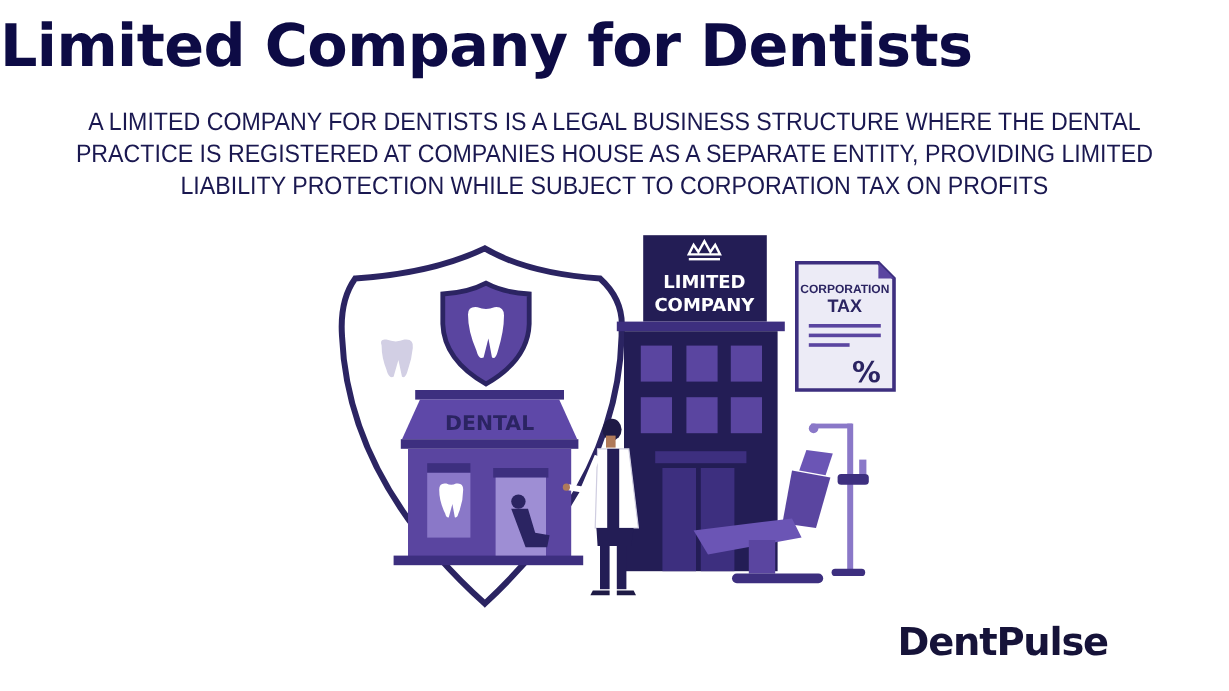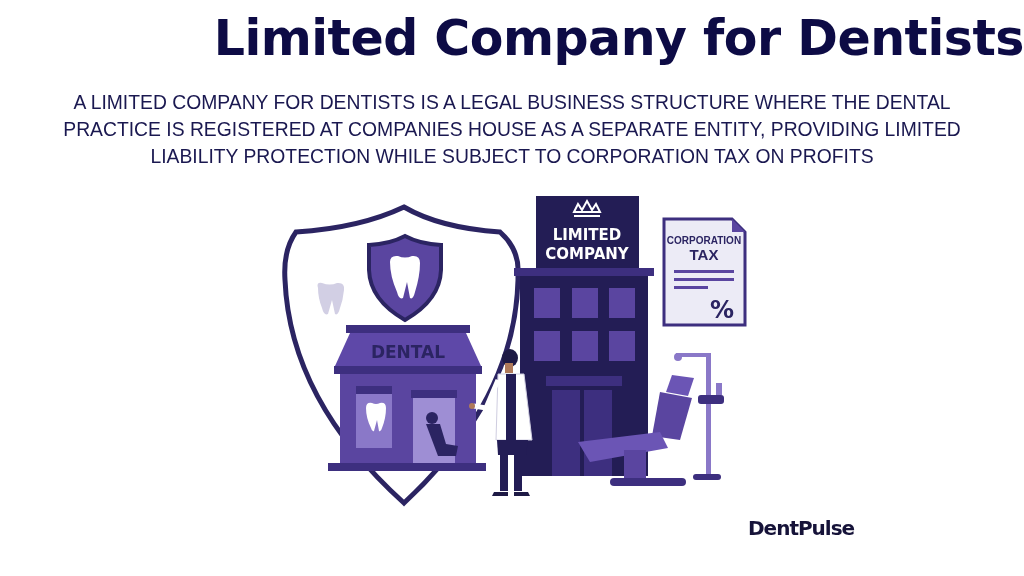--- a/index.html
+++ b/index.html
@@ -1,20 +1,20 @@
 <!DOCTYPE html>
 <html><head>
 <meta charset="utf-8">
 <style>
   html, body { margin:0; padding:0; }
   body { width:1024px; height:576px; background:#ffffff; position:relative; overflow:hidden; font-family:"DejaVu Sans", sans-serif; }
-  .title { position:absolute; left:0; top:8px; width:1024px; text-align:right; font-family:"DejaVu Sans", sans-serif; font-weight:bold; font-size:49px; color:#0d0b45; letter-spacing:-0.5px; line-height:62px; }
+  .title { position:absolute; left:0; top:8px; width:1024px; text-align:left; font-family:"DejaVu Sans", sans-serif; font-weight:bold; font-size:49px; color:#0d0b45; letter-spacing:-0.5px; line-height:62px; }
   .subtitle { position:absolute; left:10px; top:88px; width:1004px; text-align:center; font-family:"Liberation Sans", sans-serif; font-size:21px; line-height:27px; color:#1a1850; transform:scaleX(0.92); transform-origin:center top; }
   .illus { position:absolute; left:0; top:0; width:1024px; height:576px; }
-  .logo { position:absolute; left:748px; top:516px; font-family:"DejaVu Sans", sans-serif; font-weight:bold; font-size:20px; color:#161339; letter-spacing:-1px; }
+  .logo { position:absolute; left:748px; top:516px; font-family:"DejaVu Sans", sans-serif; font-weight:bold; font-size:32px; color:#161339; letter-spacing:-1px; }
 </style>
 </head>
 <body>
 
 <div class="title">Limited Company for Dentists</div>
 <div class="subtitle">A LIMITED COMPANY FOR DENTISTS IS A LEGAL BUSINESS STRUCTURE WHERE THE DENTAL PRACTICE IS REGISTERED AT COMPANIES HOUSE AS A SEPARATE ENTITY, PROVIDING LIMITED LIABILITY PROTECTION WHILE SUBJECT TO CORPORATION TAX ON PROFITS</div>
 
 <svg class="illus" viewBox="0 0 1024 576" xmlns="http://www.w3.org/2000/svg">
 
   <g>

